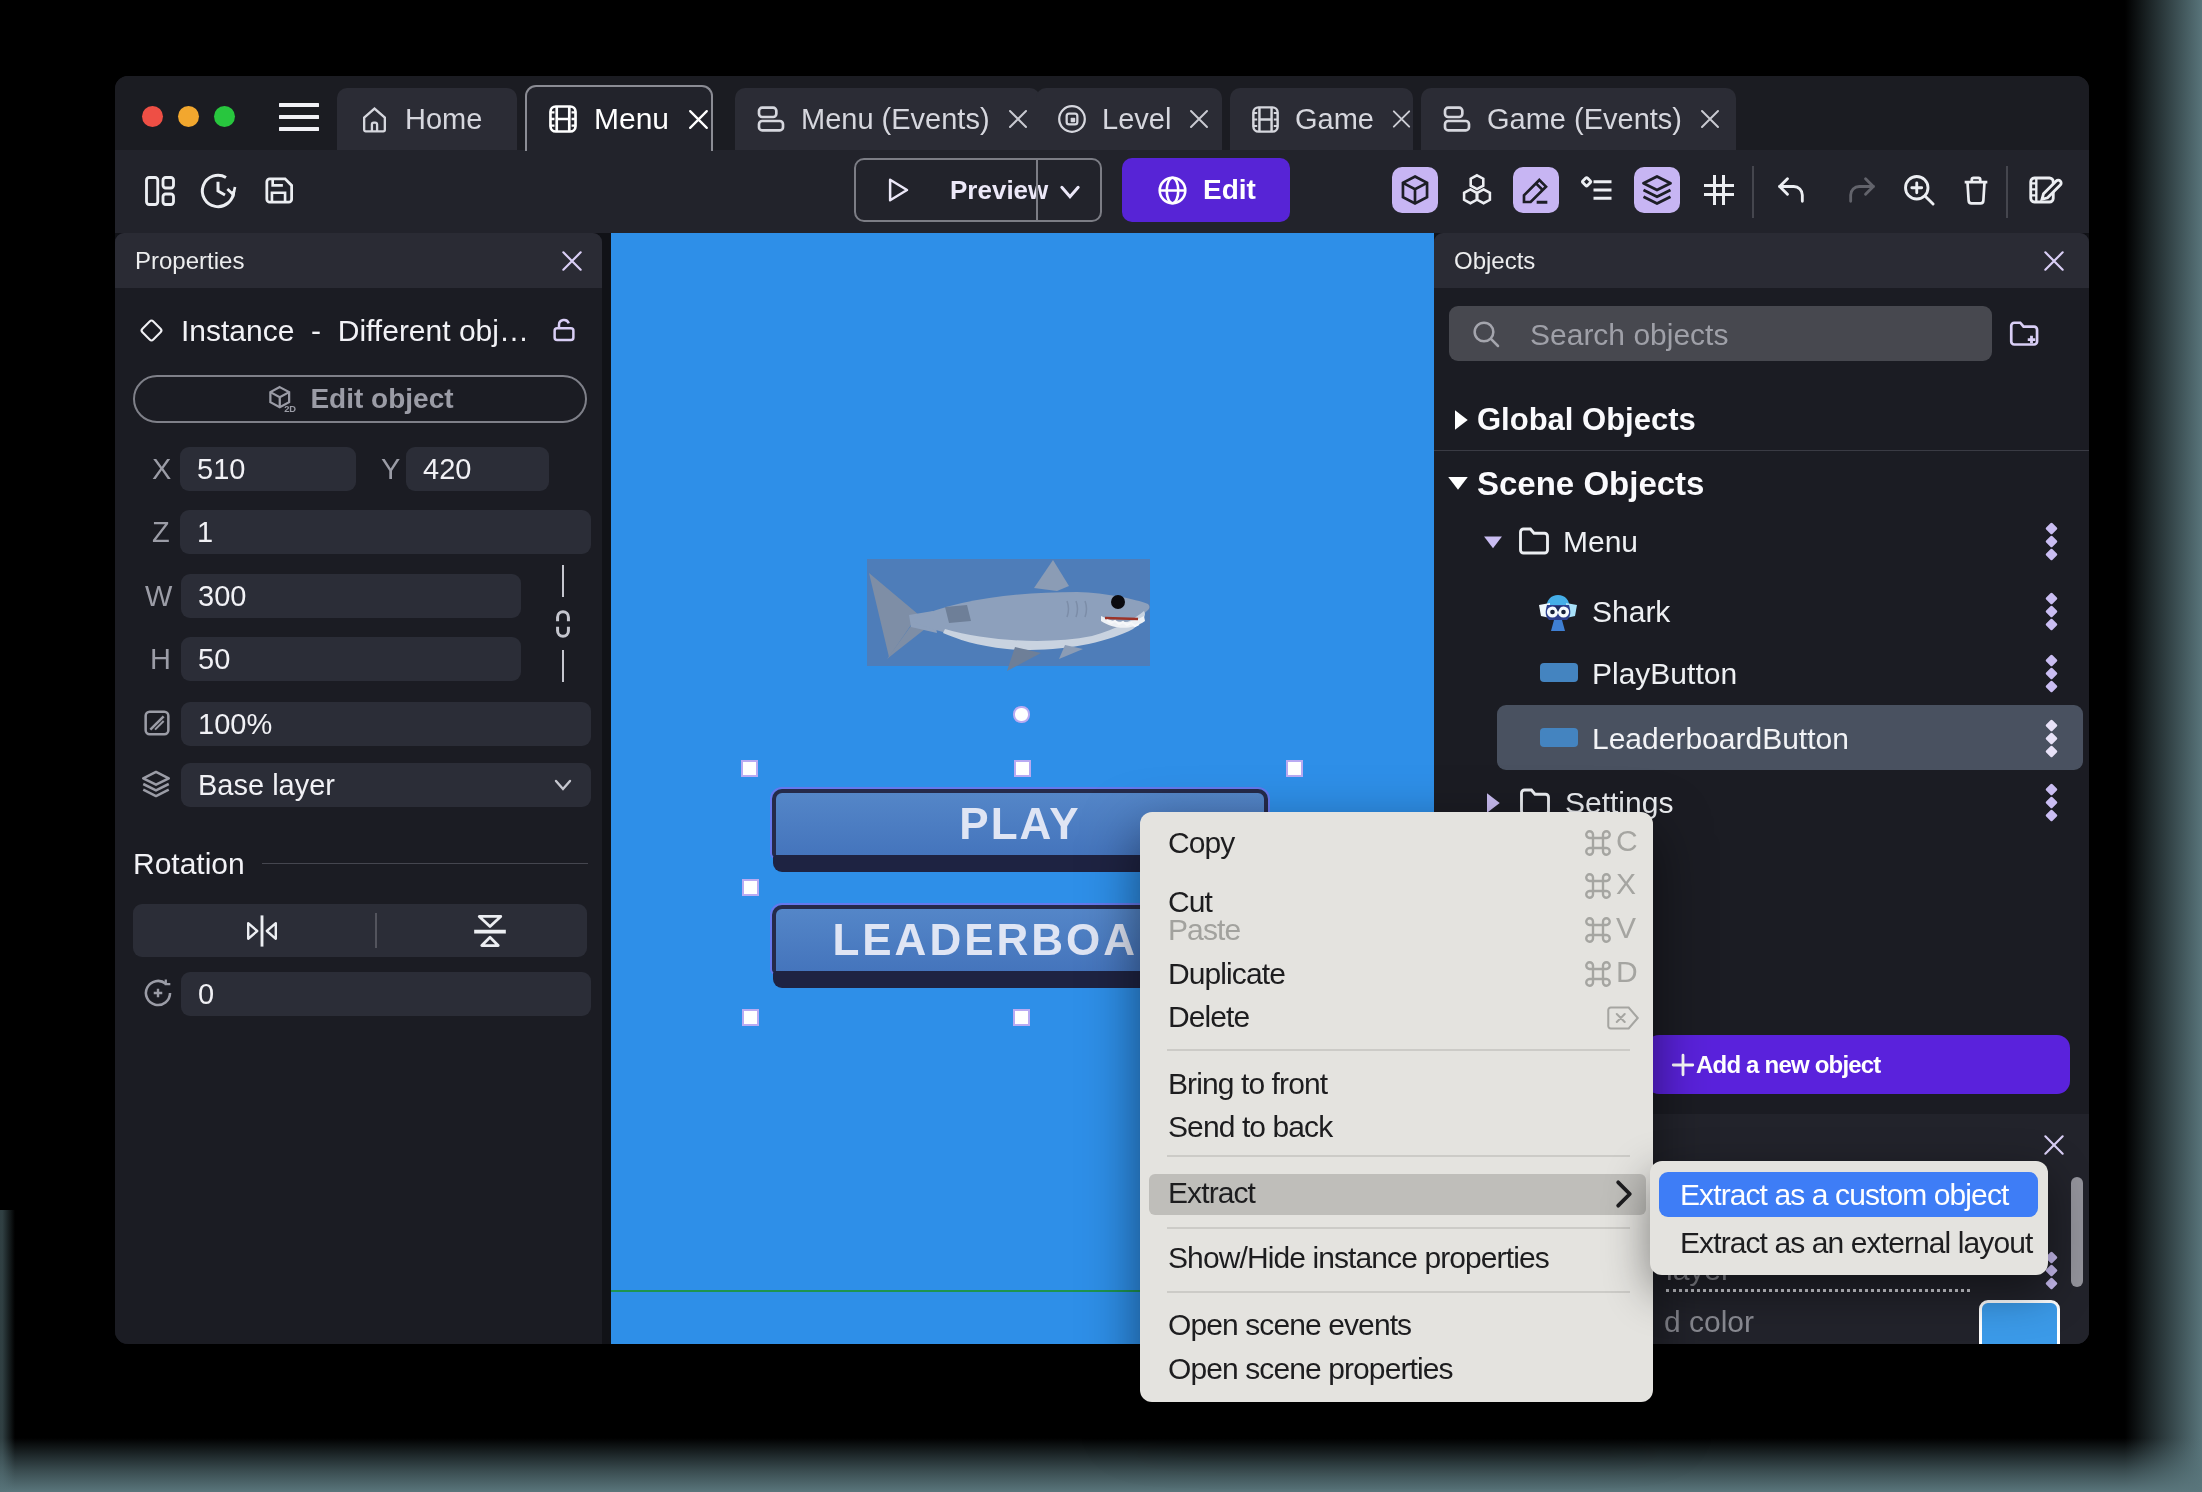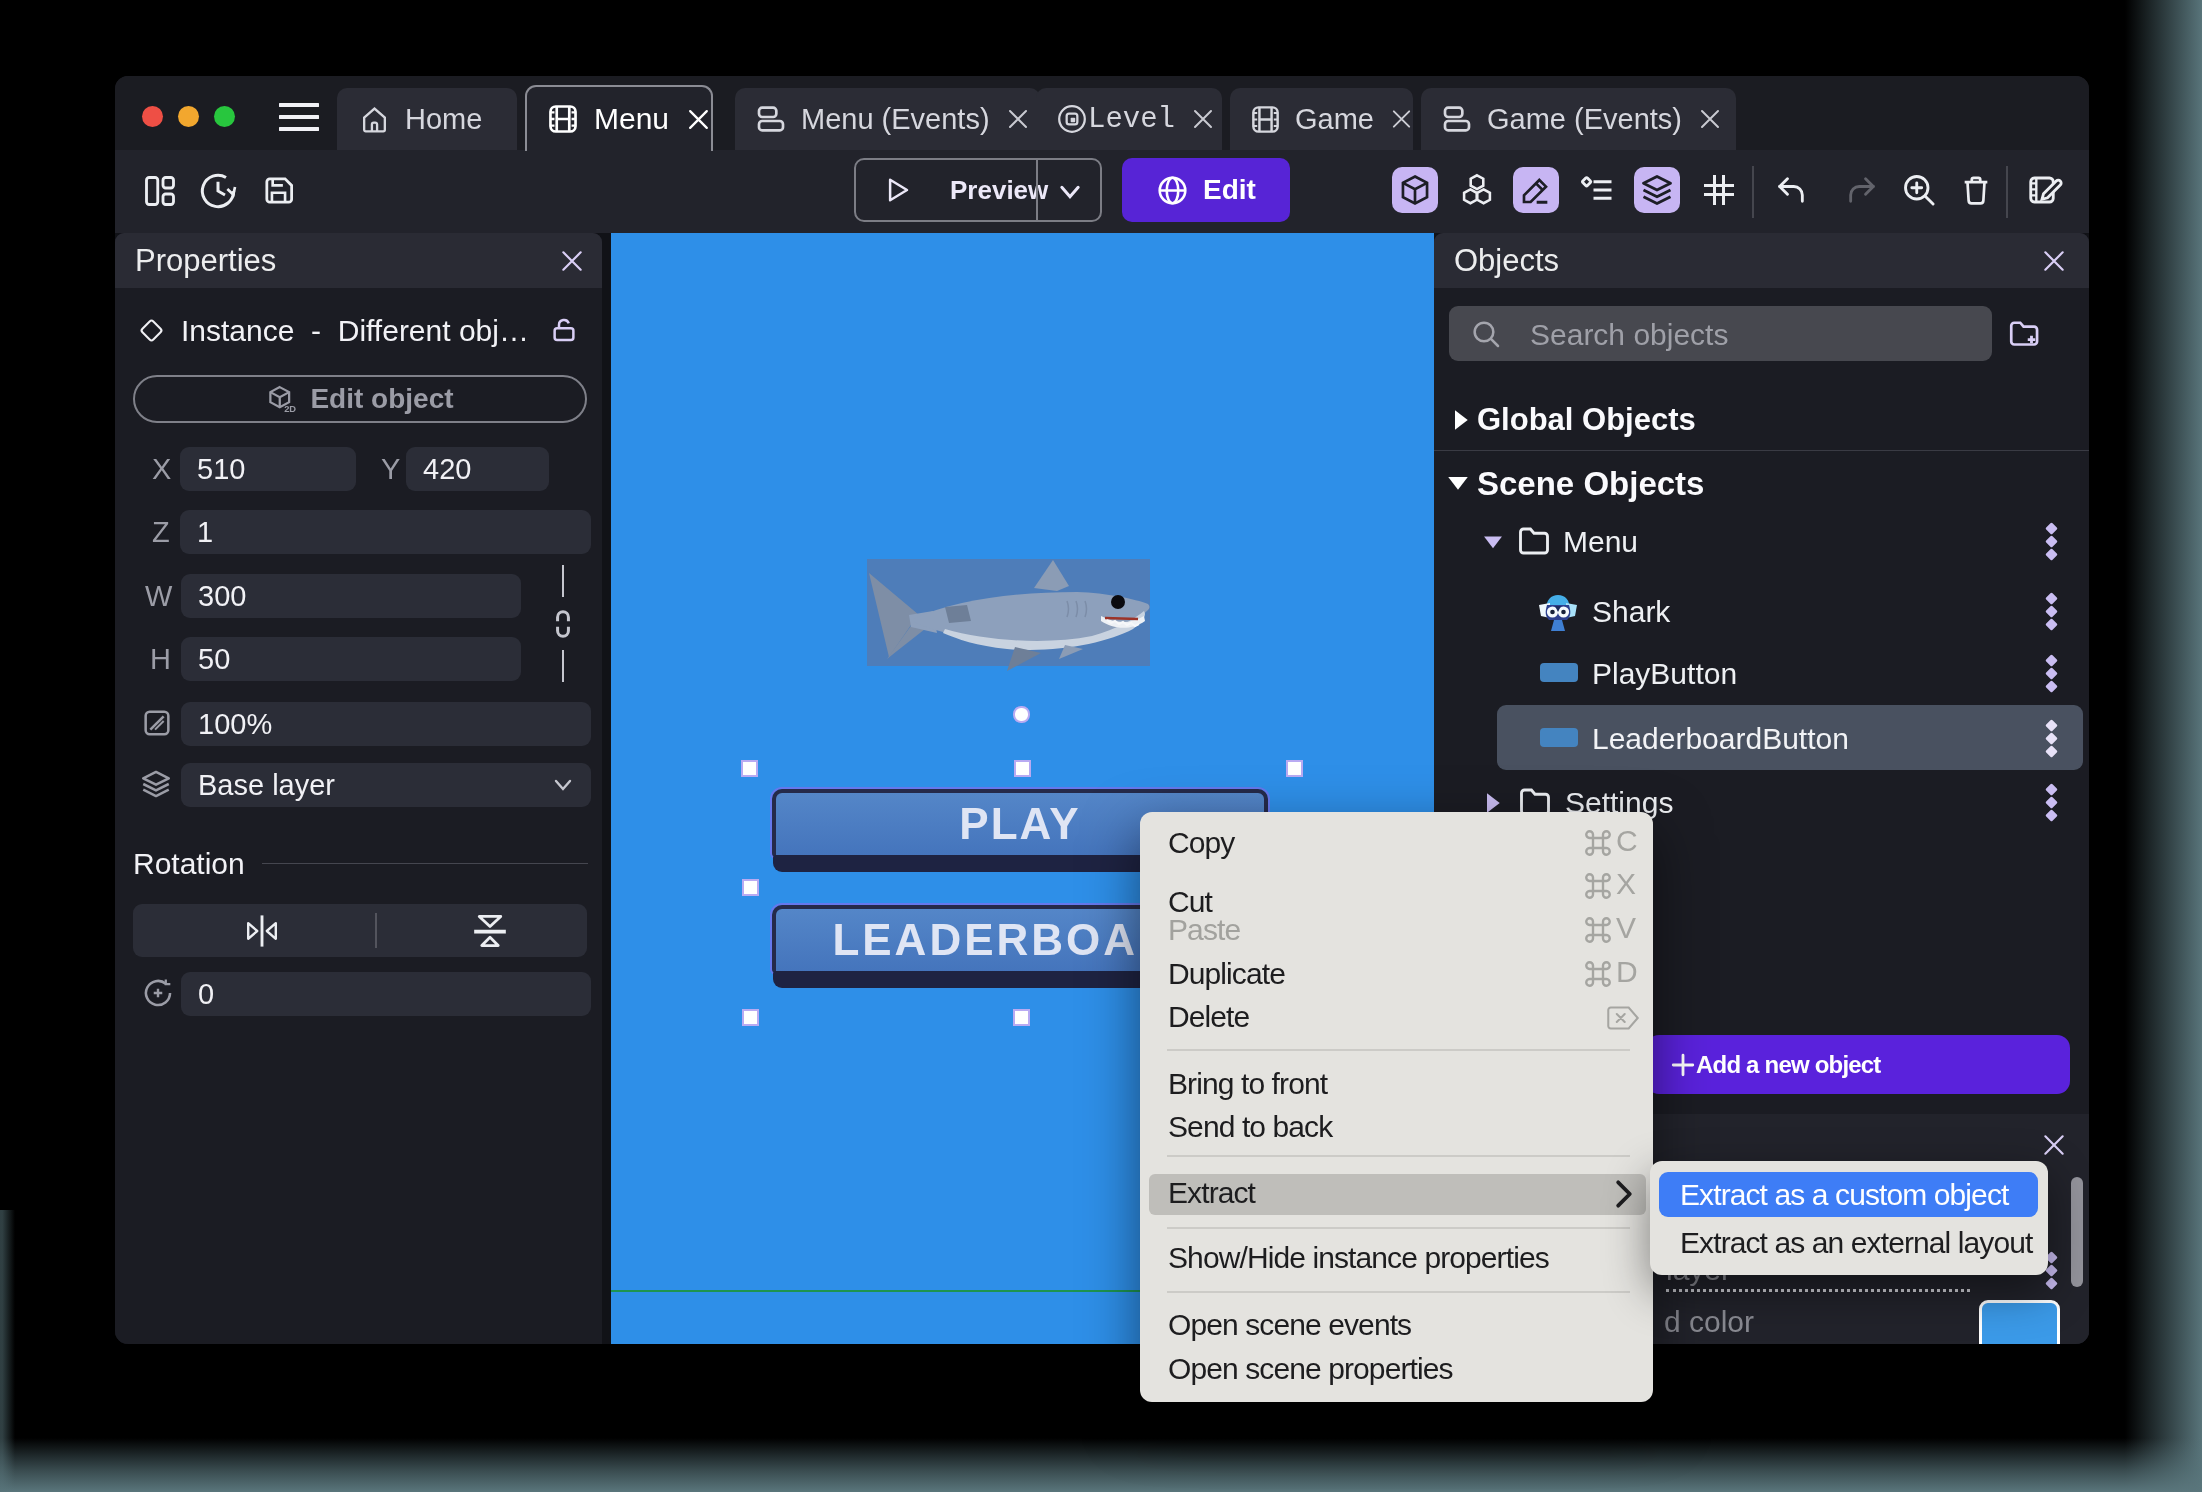--- a/index.html
+++ b/index.html
@@ -19,21 +19,21 @@
 .ticon{display:flex;align-items:center;}
 
 #toolbar{left:0;top:74px;width:1974px;height:83px;background:#22232b;}
 .ib{display:flex;align-items:center;justify-content:center;}
 #previewBtn{left:739px;top:8px;width:248px;height:64px;border:2px solid #7c7d85;border-radius:10px;display:flex;align-items:center;color:#ece8f8;gap:20px;}
 #shareBtn{left:1007px;top:8px;width:168px;height:64px;background:#5724d6;border-radius:10px;display:flex;align-items:center;justify-content:center;color:#fff;font-weight:bold;font-size:28px;}
 .iconOn{background:#c7b5f3;border-radius:10px;}
 .tdiv{width:2px;background:#45464e;top:16px;height:52px;}
 
 .panel{background:#1b1c23;}
-.phead{position:absolute;left:0;top:0;right:0;background:#2a2b34;height:55px;display:flex;align-items:center;color:#ecedee;font-size:31px;}
+.phead{position:absolute;left:0;top:0;right:0;background:#2a2b34;height:55px;display:flex;align-items:center;color:#ecedee;font-size:24px;}
 .phead .t{margin-left:20px;}
 #propPanel{left:0;top:157px;width:487px;height:1111px;border-radius:9px 9px 0 0;overflow:hidden;}
 #objPanel{left:1319px;top:157px;width:655px;height:1111px;border-radius:9px 9px 0 0;overflow:hidden;}
 .field{position:absolute;background:#2b2d37;border-radius:9px;color:#f1f1f5;font-size:29px;display:flex;align-items:center;padding-left:17px;height:44px;}
 .lab{position:absolute;color:#9b9ca6;font-size:29px;}
 
 #canvas{left:496px;top:157px;width:823px;height:1111px;background:#2e8fe8;overflow:hidden;}
 .handle{position:absolute;width:17px;height:17px;background:#fff;border:2px solid #b9aaf2;}
 .gamebtn{position:absolute;background:linear-gradient(to bottom,#5486c8,#4474bc);border:4px solid #252a4a;border-bottom:none;border-radius:10px 10px 4px 4px;box-shadow:0 0 0 2px rgba(125,110,240,.7);}
 .gamebtn .lip{position:absolute;left:-3px;right:-3px;bottom:-15px;height:17px;background:#1e2342;border-radius:3px 3px 9px 9px;}
@@ -97,21 +97,21 @@
           </svg>
       </div>
       <div class="abs tab" style="left:921px;width:186px;">
         <span class="ticon" style="margin:0 0 0 20px;">
             <svg width="32" height="32" viewBox="0 0 24 24" fill="none" stroke="#d6d7de" stroke-width="1.7">
               <circle cx="12" cy="12" r="9.6"></circle>
               <rect x="8" y="8" width="8" height="8" rx="1.8"></rect>
               <rect x="11" y="11" width="3.4" height="3.4" rx="0.6" fill="#d6d7de" stroke="none"></rect>
             </svg>
           </span>
-        <span style="font-family:Liberation Mono, monospace;">Level</span>
+        <span style="margin-left:14px;">Level</span>
         <svg style="margin-left:16px;" width="24" height="24" viewBox="0 0 24 24">
             <path d="M4 4 20 20M20 4 4 20" stroke="#c9cad1" stroke-width="2" stroke-linecap="round"></path>
           </svg>
       </div>
       <div class="abs tab" style="left:1115px;width:183px;">
         <span class="ticon" style="margin:0 0 0 20px;">
             <svg width="31" height="31" viewBox="0 0 24 24" fill="none" stroke="#d6d7de" stroke-width="1.9">
               <rect x="2.6" y="2.6" width="18.8" height="18.8" rx="4"></rect>
               <path d="M7.3 3v18M16.7 3v18M7.3 12h9.4"></path>
               <path d="M2.6 7h3M2.6 12h3M2.6 17h3M18.4 7h3M18.4 12h3M18.4 17h3" stroke-width="1.6"></path>

